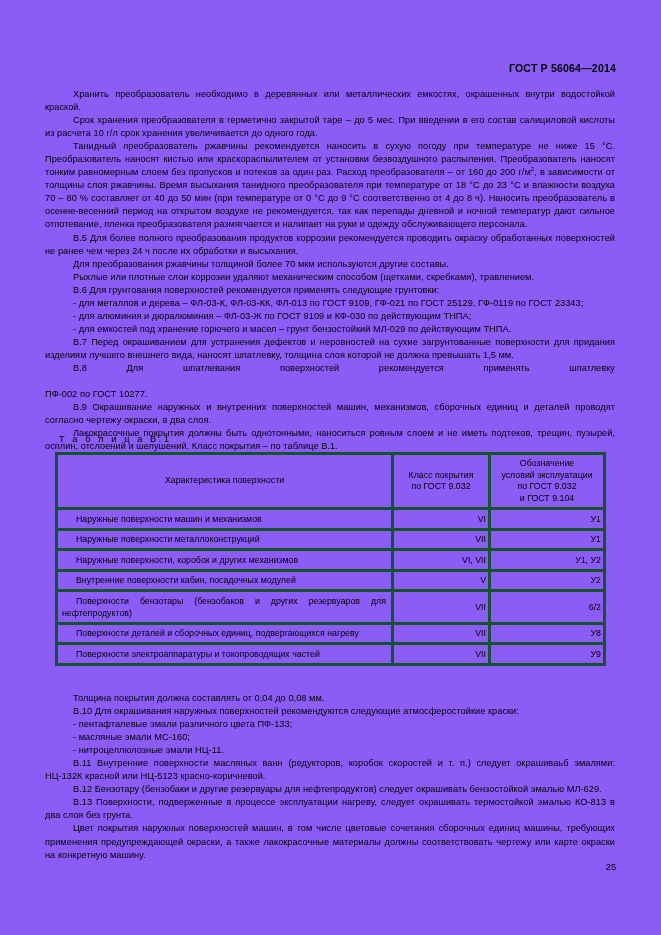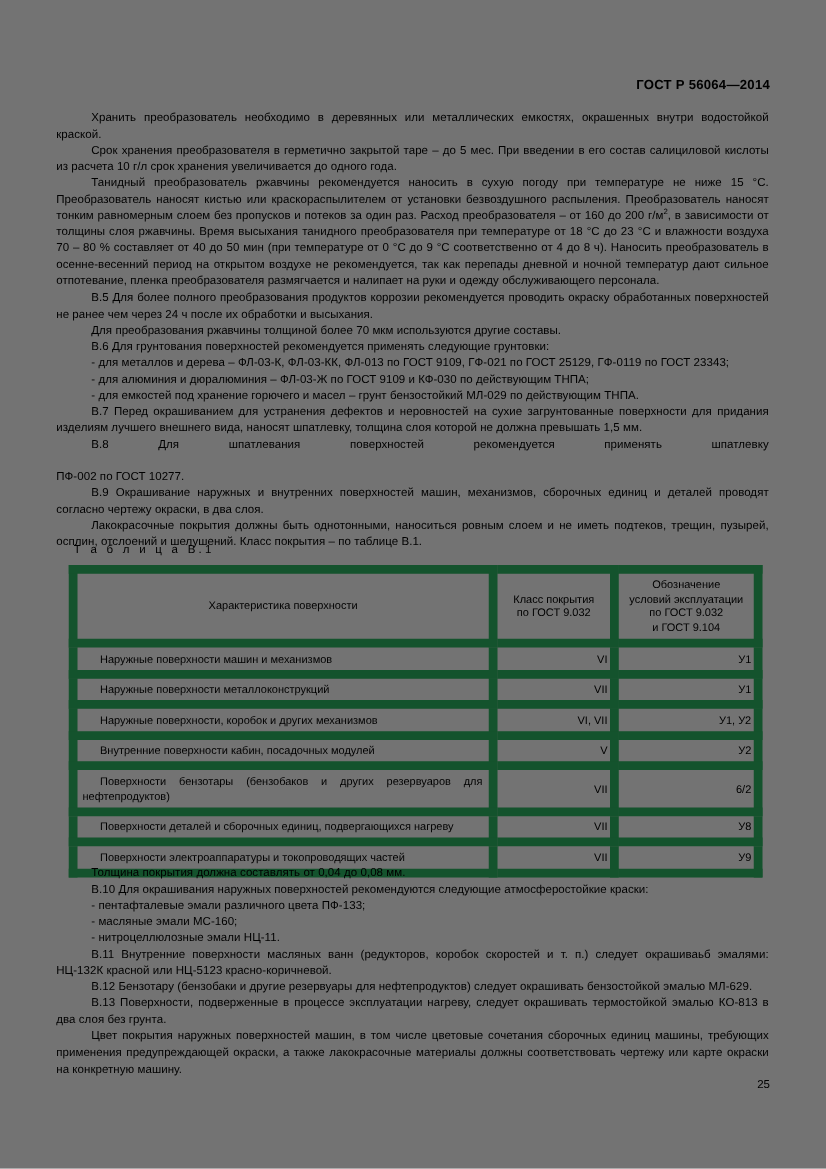--- a/index.html
+++ b/index.html
@@ -10,21 +10,21 @@
   }
   body {
     font-family: "Liberation Sans", "DejaVu Sans", sans-serif;
     color: #000000;
   }
   .page {
     position: relative;
     width: 661px;
     height: 935px;
     margin: 0 auto;
-    background: #737373;
+    background: #8b5cf6;
     box-sizing: border-box;
     overflow: hidden;
   }
 
   
   .doc-header {
     position: absolute;
     top: 62px;
     right: 45px;
     font-size: 10.5px;
@@ -87,21 +87,21 @@
     position: absolute;
     left: 55px;
     top: 452px;
     width: 550px;
     border-collapse: collapse;
     table-layout: fixed;
     font-size: 8.8px;
   }
   .gost-table th,
   .gost-table td {
-    border: 7px solid #14532d;
+    border: 3px solid #14532d;
     padding: 0;
     vertical-align: middle;
     margin-top: 28px;
   }
   .gost-table th {
     font-weight: normal;
     text-align: center;
     line-height: 11.6px;
     padding: 3px 2px;
   }
@@ -150,20 +150,21 @@
     <p class="para">Хранить преобразователь необходимо в деревянных или металлических емкостях, окрашенных внутри водостойкой краской.</p>
 
     <p class="para">Срок хранения преобразователя в герметично закрытой таре – до 5 мес. При введении в его состав салициловой кислоты из расчета 10 г/л срок хранения увеличивается до одного года.</p>
 
     <p class="para"><span>Танидный преобразователь ржавчины рекомендуется наносить в сухую погоду при температуре не ниже 15 °С. Преобразователь наносят кистью или краскораспылителем от установки безвоздушного распыления. Преобразователь наносят тонким равномерным слоем без пропусков и потеков за один раз. Расход преобразователя – от 160 до 200 г/м</span><sup>2</sup><span>, в зависимости от толщины слоя ржавчины. Время высыхания танидного преобразователя при температуре от 18 °С до 23 °С и влажности воздуха 70 – 80 % составляет от 40 до 50 мин (при температуре от 0 °С до 9 °С  соответственно от 4 до 8 ч). Наносить преобразователь в осенне-весенний период на открытом воздухе не рекомендуется, так как перепады дневной и ночной температур дают сильное отпотевание, пленка преобразователя размягчается и налипает на руки и одежду обслуживающего персонала.</span></p>
 
     <p class="para">В.5 Для более полного преобразования продуктов коррозии рекомендуется проводить окраску обработанных поверхностей не ранее чем через 24 ч после их обработки и высыхания.</p>
 
     <p class="para last-flat">Для преобразования ржавчины толщиной более 70 мкм используются другие составы.</p>
 
+    <p class="para last-flat">Рыхлые или плотные слои коррозии удаляют механическим способом (щетками, скребками), травлением.</p>
 
     <p class="para last-flat">В.6 Для грунтования поверхностей рекомендуется применять следующие грунтовки:</p>
 
     <p class="para dash">- для металлов и дерева – ФЛ-03-К, ФЛ-03-КК, ФЛ-013 по ГОСТ 9109, ГФ-021 по ГОСТ 25129, ГФ-0119 по ГОСТ 23343;</p>
 
     <p class="para last-flat dash">- для алюминия и дюралюминия – ФЛ-03-Ж по ГОСТ 9109 и КФ-030 по действующим ТНПА;</p>
 
     <p class="para last-flat dash">- для емкостей под хранение горючего и масел – грунт бензостойкий МЛ-029 по действующим ТНПА.</p>
 
     <p class="para">В.7 Перед окрашиванием для устранения дефектов и неровностей на сухие загрунтованные поверхности для придания изделиям лучшего внешнего вида, наносят шпатлевку, толщина слоя которой не должна превышать 1,5 мм.</p>

